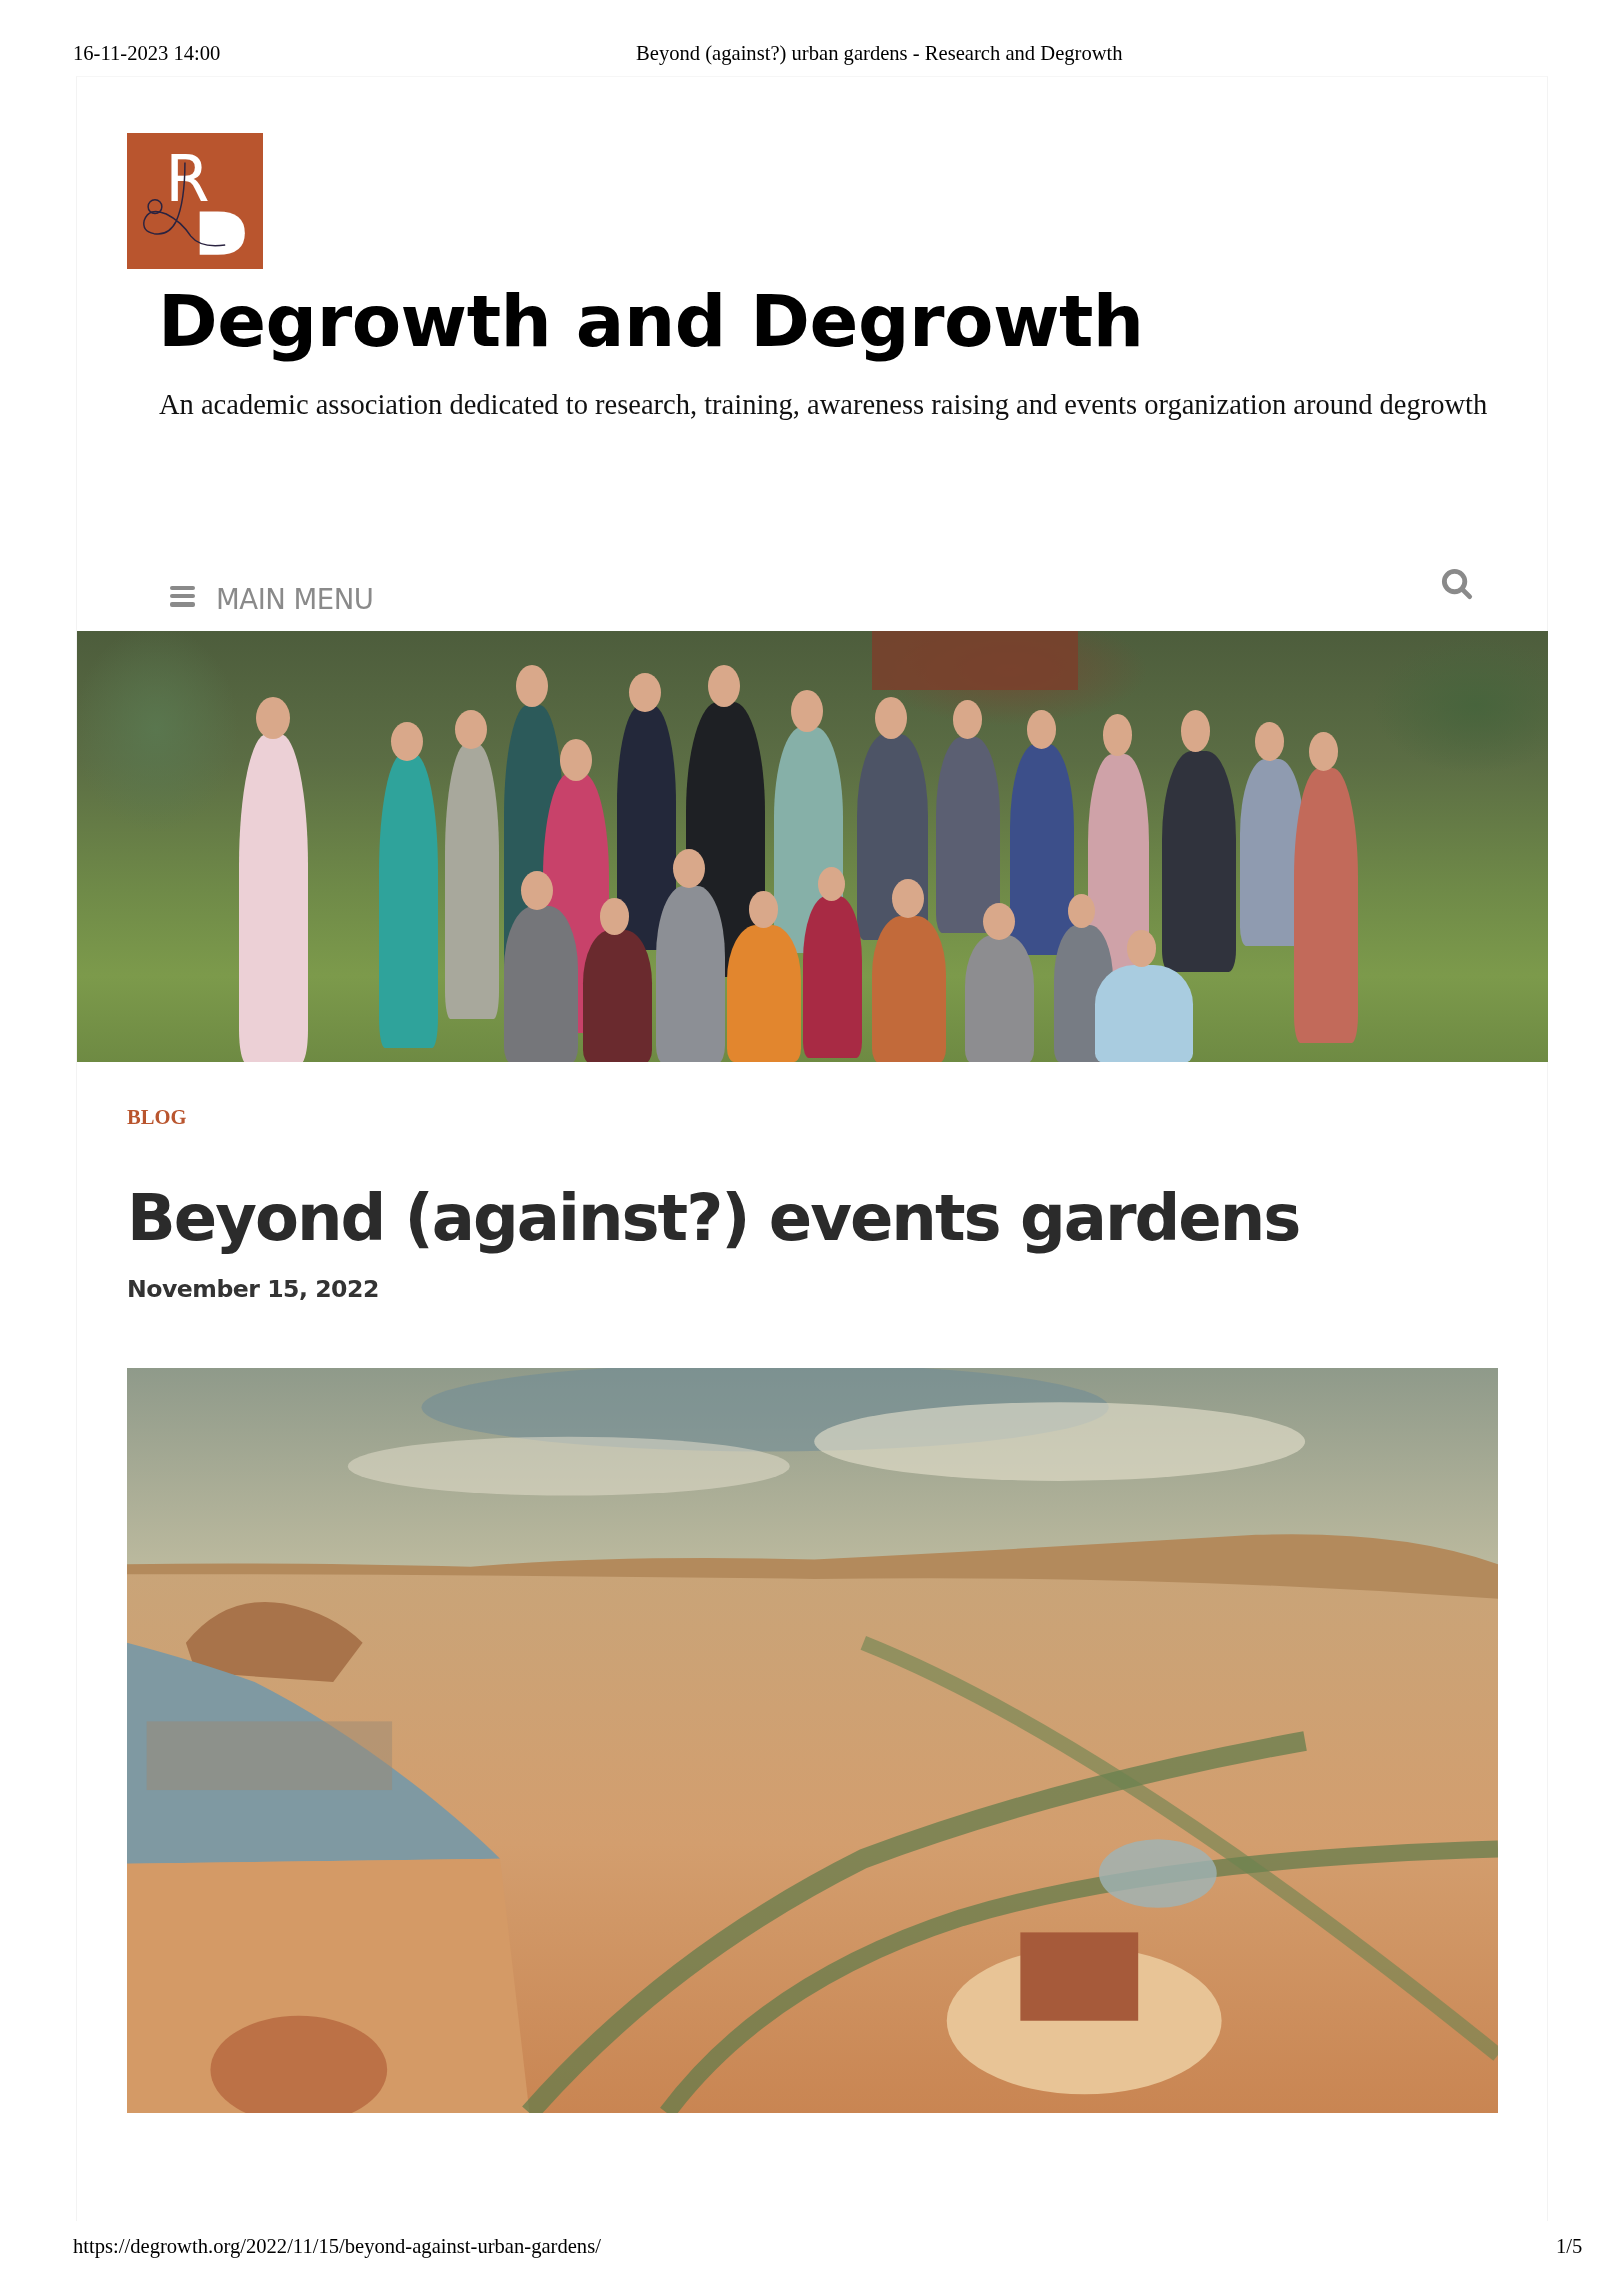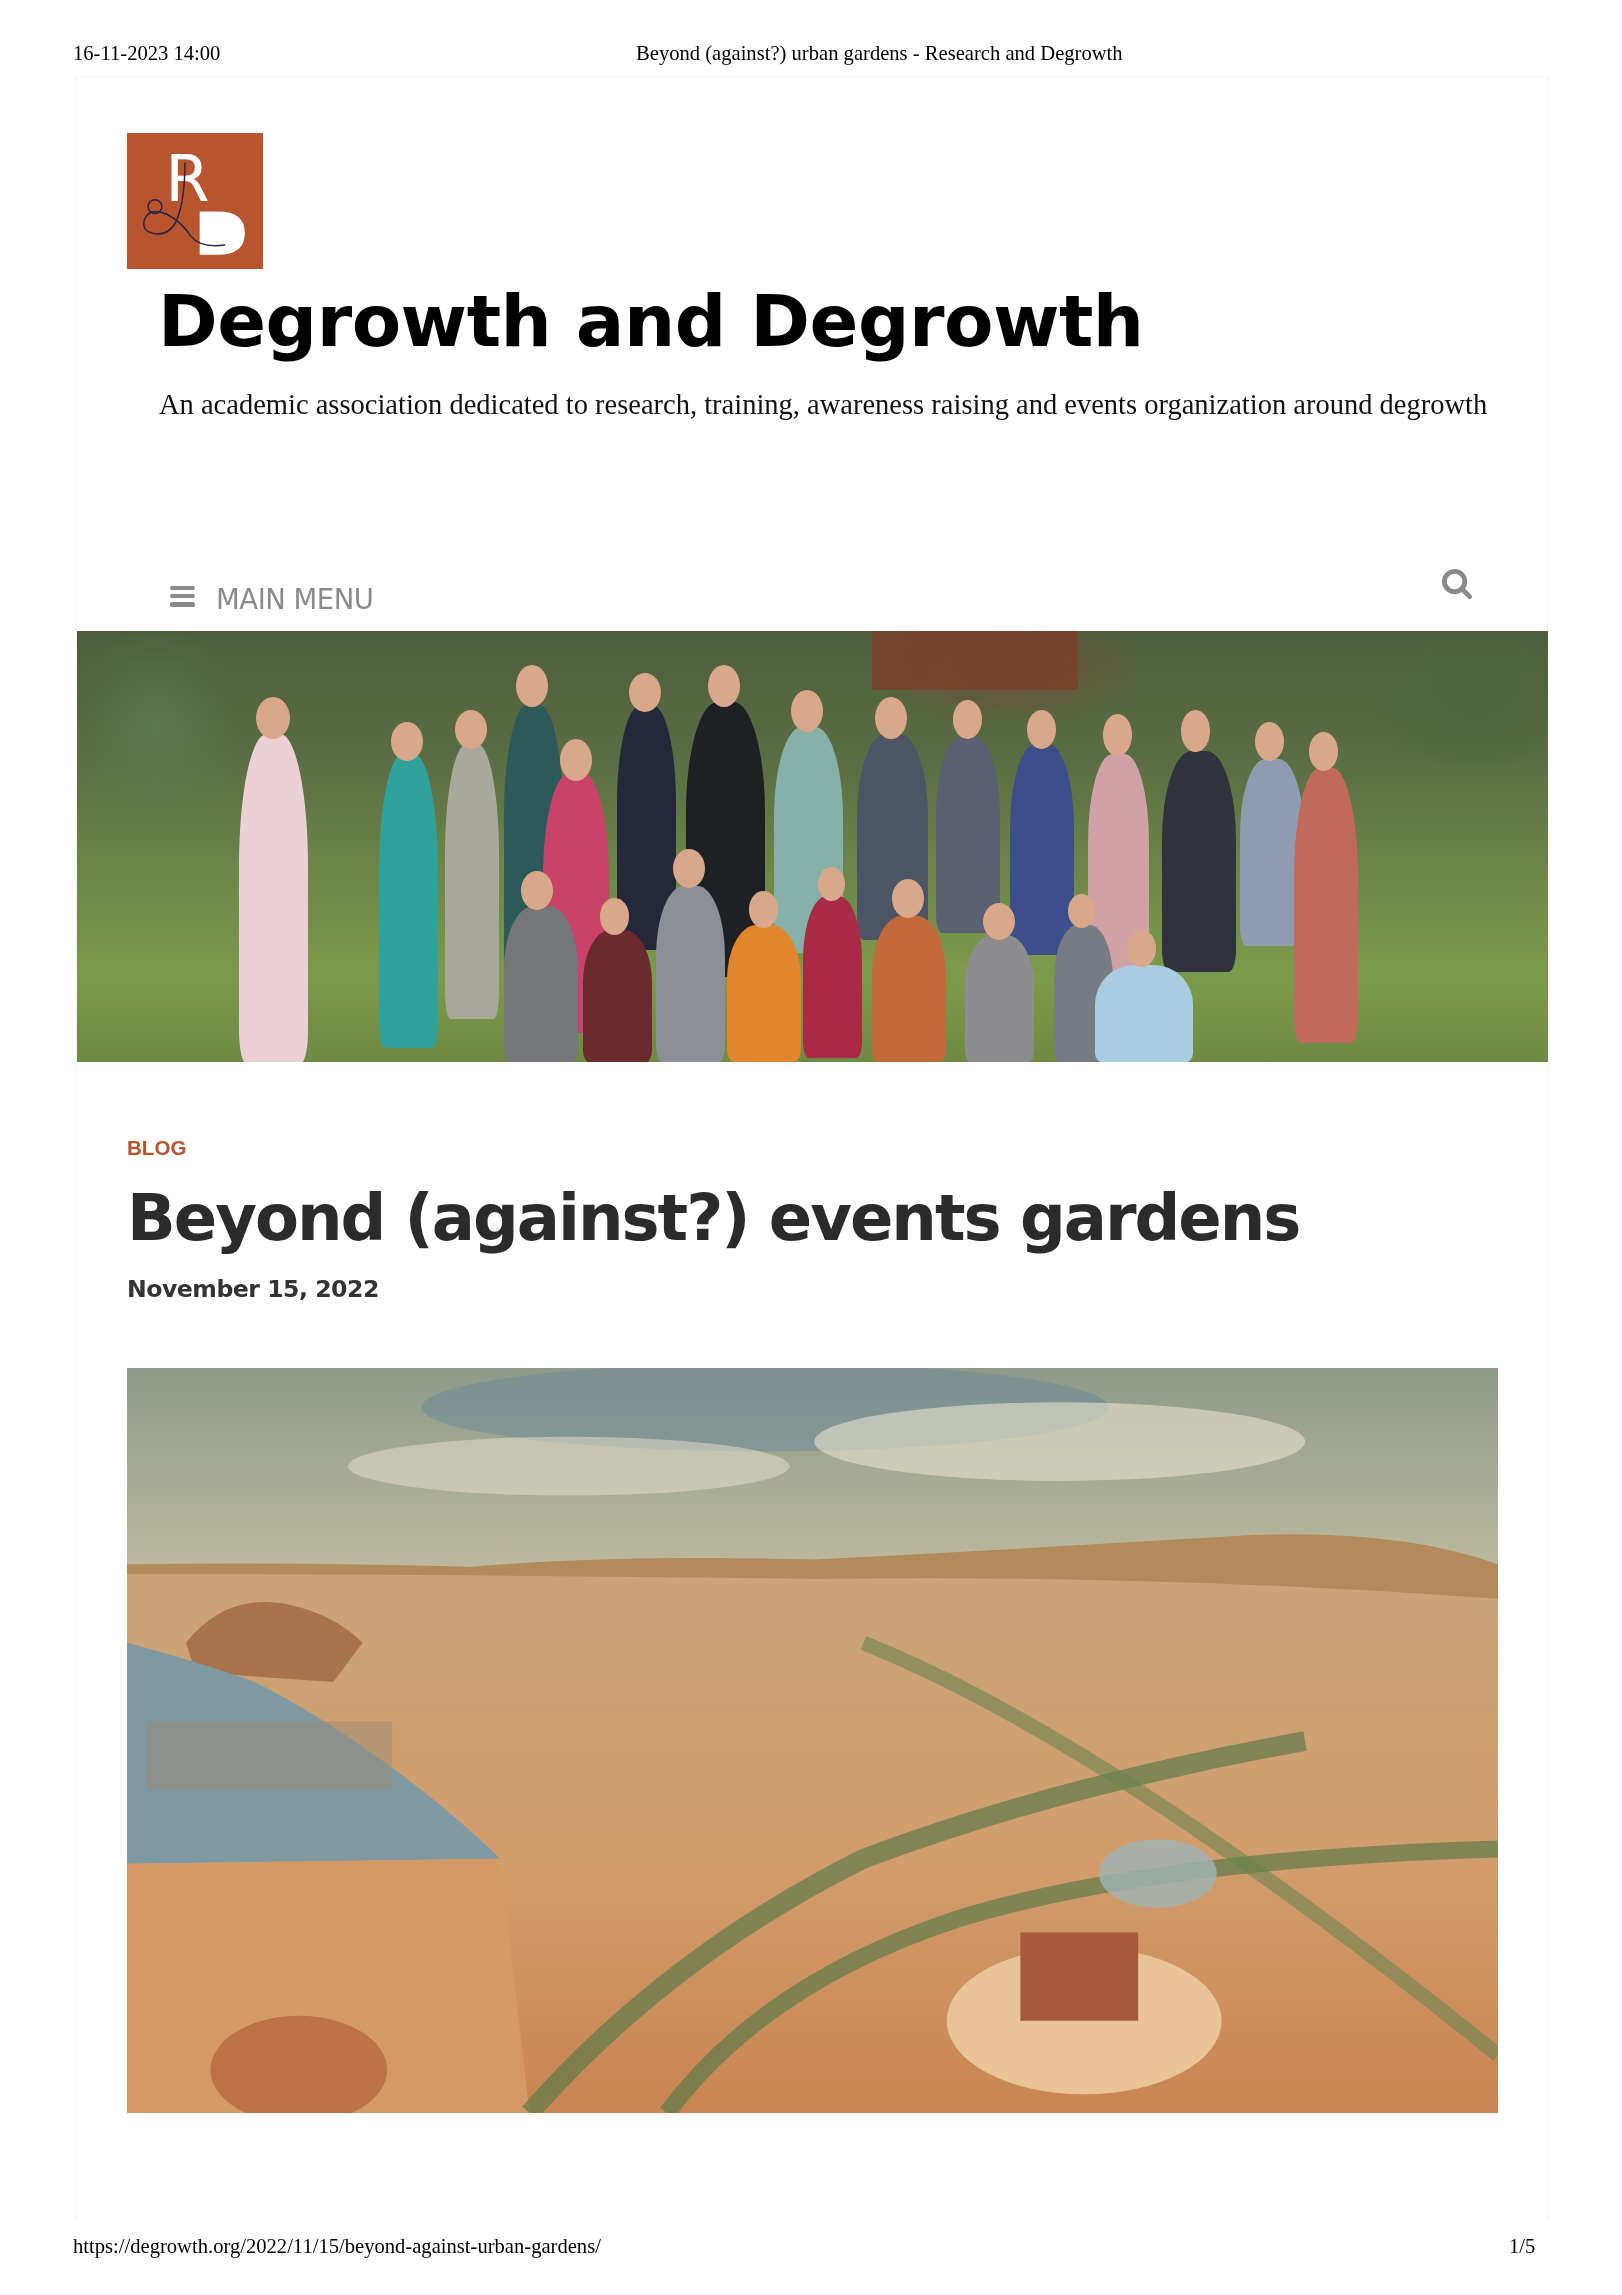--- a/index.html
+++ b/index.html
@@ -4,21 +4,21 @@
 <style>
   html, body { margin: 0; padding: 0; background: #ffffff; }
   body { width: 1622px; height: 2295px; position: relative; overflow: hidden; font-family: "Liberation Sans", sans-serif; color: #111; }
   .abs { position: absolute; }
 
   
   .print-text { font-family: "Liberation Serif", serif; font-size: 20.6px; color: #000; white-space: nowrap; line-height: 1; }
   #print-date { left: 73px; top: 43px; }
   #print-title { left: 636px; top: 43px; }
   #print-url { left: 73px; top: 2236px; }
-  #print-page { left: 1509px; top: 2236px; text-align: center; }
+  #print-page { left: 1556px; top: 2236px; text-align: center; }
 
   
   .page-frame { left: 76px; top: 76px; width: 1472px; height: 2145px; border-left: 1px solid #f3f3f3; border-right: 1px solid #f3f3f3; border-top: 1px solid #f6f6f6; box-sizing: border-box; }
 
   
   .logo { left: 127px; top: 133px; width: 136px; height: 136px; background: #B9552E; overflow: hidden; }
   .logo svg { width: 100%; height: 100%; display: block; }
 
   
   .site-title { left: 158px; top: 282px; font-family: "DejaVu Sans", sans-serif; font-weight: bold; font-size: 72px; letter-spacing: -0.5px; line-height: 1.1; color: #000; white-space: nowrap; }
@@ -38,21 +38,21 @@
     background:
       radial-gradient(ellipse 118px 147px at 79px 98px, rgba(90,120,80,0.9), transparent 70%),
       radial-gradient(ellipse 147px 98px at 1399px 74px, rgba(70,100,60,0.9), transparent 70%),
       radial-gradient(ellipse 196px 79px at 933px 39px, rgba(120,70,50,0.7), transparent 70%),
       linear-gradient(180deg, #4d5d3c 0%, #5b6d44 30%, #6f8a48 60%, #7c9a4b 80%, #6e8a43 100%);
   }
   .person { position: absolute; border-radius: 40% 40% 10% 10%; }
   .head { position: absolute; border-radius: 50%; background: #d9a88a; }
 
   
-  .cat-label { left: 127px; top: 1138px; font-family: Liberation Sans, sans-serif; font-weight: bold; font-size: 20.6px; color: #B9552E; letter-spacing: 0px; line-height: 1; }
+  .cat-label { left: 127px; top: 1107px; font-family: Liberation Serif, serif; font-weight: bold; font-size: 20.6px; color: #B9552E; letter-spacing: 0px; line-height: 1; }
   .post-title { left: 127px; top: 1183px; font-family: "DejaVu Sans", sans-serif; font-weight: bold; font-size: 64px; color: #2B2B2B; letter-spacing: -2px; line-height: 1.1; white-space: nowrap; }
   .post-date { left: 127px; top: 1278px; font-family: "DejaVu Sans", sans-serif; font-weight: bold; font-size: 23.6px; color: #333; letter-spacing: -0.5px; line-height: 1; }
 
   .post-image { left: 127px; top: 1368px; width: 1371px; height: 745px; overflow: hidden;
     background:
       linear-gradient(180deg, rgba(0,0,0,0) 0%, rgba(0,0,0,0) 100%);
   }
   .post-image svg { width: 100%; height: 100%; display: block; }
 </style>
 </head>

